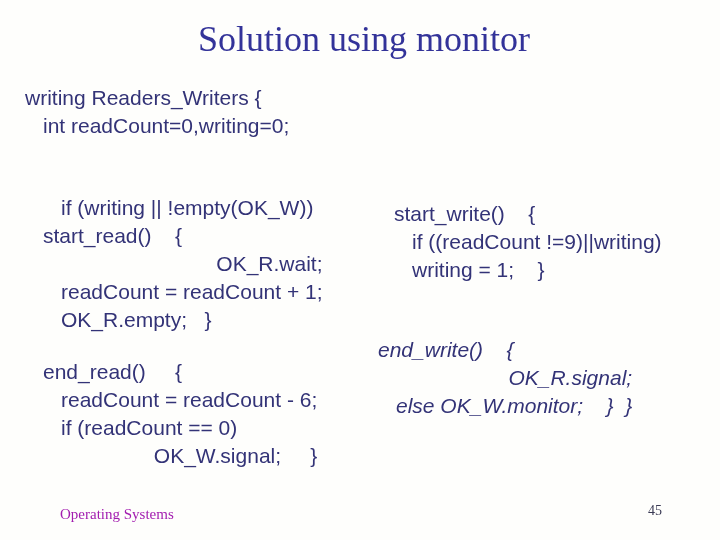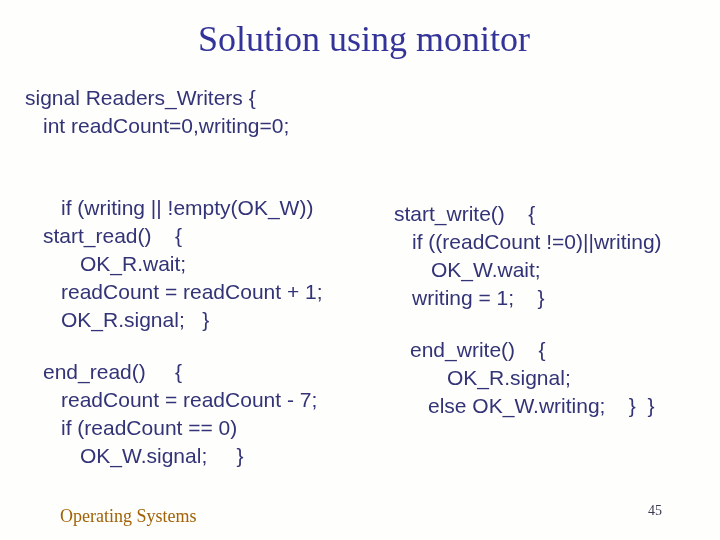--- a/index.html
+++ b/index.html
@@ -21,77 +21,76 @@
     color:#333399;
   }
   .code{position:absolute;}
   .line{
     white-space:pre;
     font-size:21px;
     line-height:28px;
     color:#333377;
   }
   .ind1{padding-left:18px;}
-  .ind2{padding-left:37px;}
+  .ind2{padding-left:37px;text-align:right;}
   .blk-declaration{left:25px;top:84px;}
   .blk-start-read{left:43px;top:194px;}
   .blk-end-read{left:43px;top:358px;}
   .blk-start-write{left:394px;top:200px;}
-  .blk-end-write{left:410px;top:336px;}
+  .blk-end-write{left:378px;top:336px;font-style:italic;}
   .footer-left{
     position:absolute;
     left:60px;top:506px;
     font-family:"Liberation Serif", serif;
-    font-size:18px;
-    color:#a16207;
+    font-size:15px;
+    color:#a21caf;
   }
   .footer-page{
     position:absolute;
     left:648px;top:503px;
     font-family:"Liberation Serif", serif;
     font-size:14px;
     color:#3a3a54;
   }
 </style>
 </head>
 <body>
 
 <div class="slide">
 
   <h1 class="title">Solution using monitor</h1>
 
   <div class="code blk-declaration">
-    <div class="line">signal Readers_Writers {</div>
+    <div class="line">writing Readers_Writers {</div>
     <div class="line ind1">int readCount=0,writing=0;</div>
   </div>
 
   <div class="code blk-start-read">
     <div class="line ind1">if (writing || !empty(OK_W))</div>
     <div class="line">start_read()    {</div>
     <div class="line ind2">OK_R.wait;</div>
     <div class="line ind1">readCount = readCount + 1;</div>
-    <div class="line ind1">OK_R.signal;   }</div>
+    <div class="line ind1">OK_R.empty;   }</div>
   </div>
 
   <div class="code blk-end-read">
     <div class="line">end_read()     {</div>
-    <div class="line ind1">readCount = readCount - 7;</div>
+    <div class="line ind1">readCount = readCount - 6;</div>
     <div class="line ind1">if (readCount == 0)</div>
     <div class="line ind2">OK_W.signal;     }</div>
   </div>
 
   <div class="code blk-start-write">
     <div class="line">start_write()    {</div>
-    <div class="line ind1">if ((readCount !=0)||writing)</div>
-    <div class="line ind2">OK_W.wait;</div>
+    <div class="line ind1">if ((readCount !=9)||writing)</div>
     <div class="line ind1">writing = 1;    }</div>
   </div>
 
   <div class="code blk-end-write">
     <div class="line">end_write()    {</div>
     <div class="line ind2">OK_R.signal;</div>
-    <div class="line ind1">else OK_W.writing;    }  }</div>
+    <div class="line ind1">else OK_W.monitor;    }  }</div>
   </div>
 
   <div class="footer-left">Operating Systems</div>
   <div class="footer-page">45</div>
 
 </div>
 
 </body></html>

